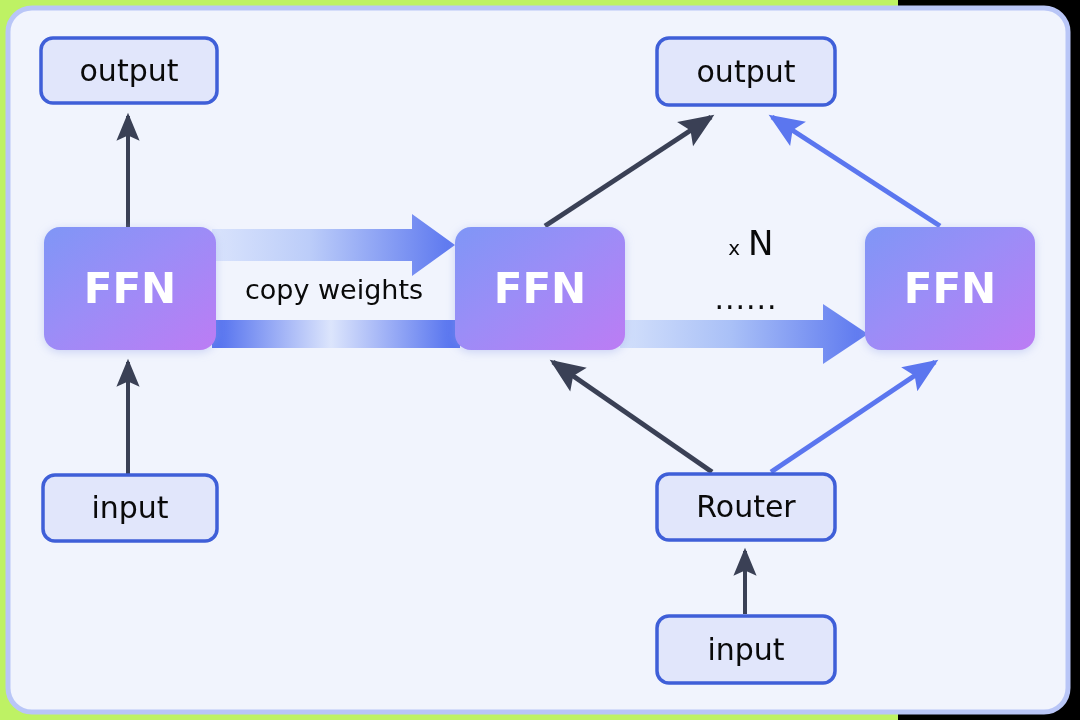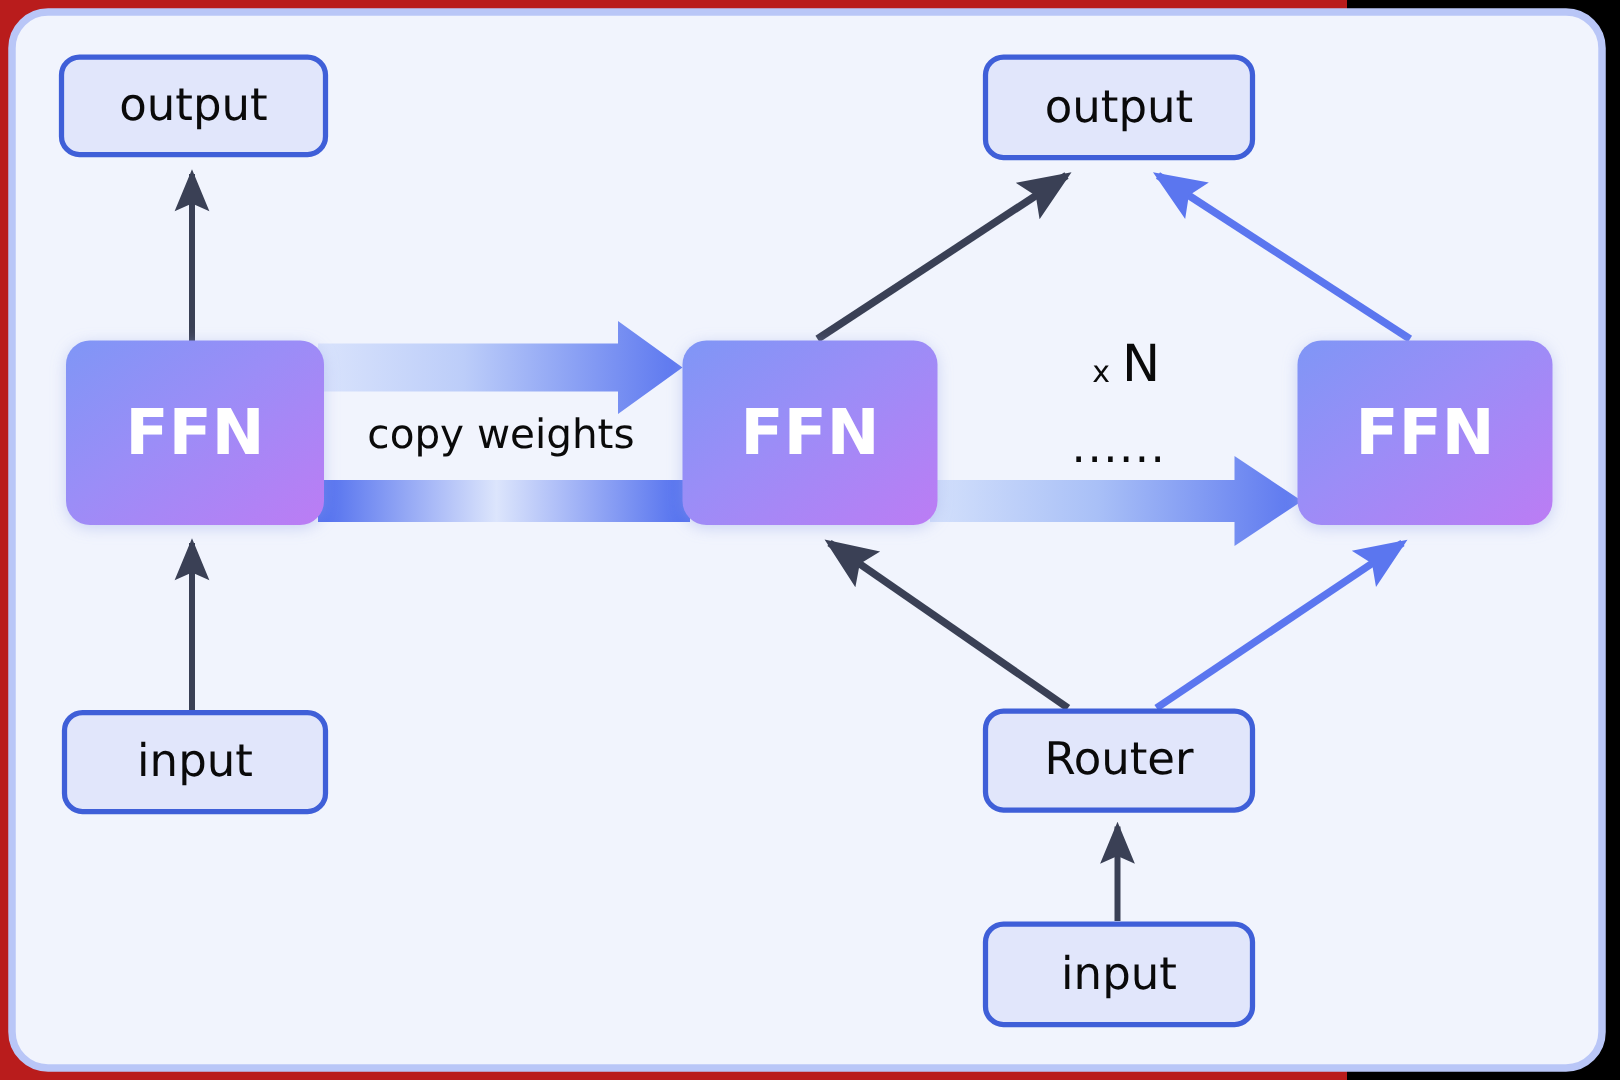--- a/index.html
+++ b/index.html
@@ -10,21 +10,21 @@
   body {
     width: 1080px;
     height: 720px;
     overflow: hidden;
     font-family: "DejaVu Sans", "Liberation Sans", sans-serif;
   }
   #stage {
     position: relative;
     width: 898px;
     height: 720px;
-    background: #b91c1c;
+    background: #bef264;
   }
   #diagram {
     position: absolute;
     left: 0;
     top: 0;
     width: 1080px;
     height: 720px;
     display: block;
   }
   .node-label {

